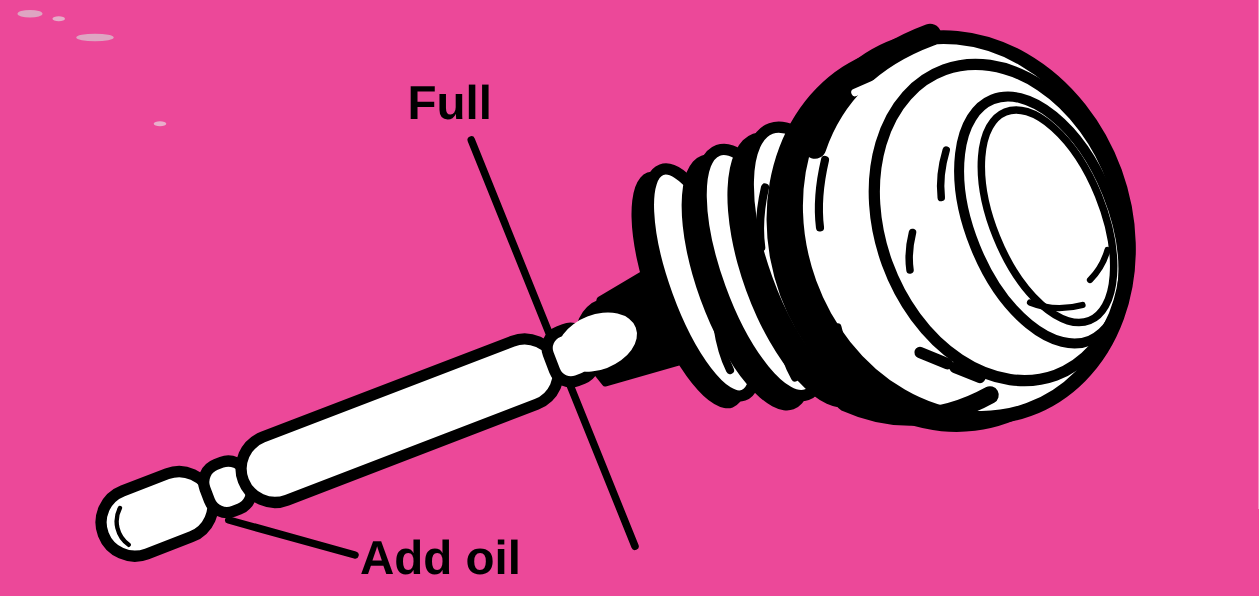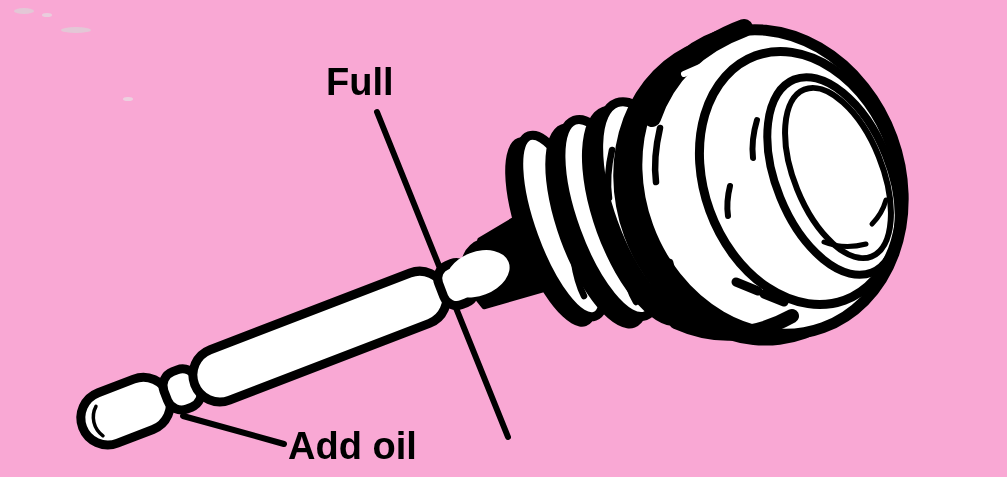--- a/index.html
+++ b/index.html
@@ -4,21 +4,21 @@
 <style>
   html, body {
     margin: 0;
     padding: 0;
     background: #ffffff;
   }
   .stage {
     position: relative;
     width: 1007px;
     height: 477px;
-    background: #f9a8d4;
+    background: #ec4899;
     overflow: hidden;
     font-family: "Liberation Sans", sans-serif;
   }
   svg text {
     font-family: "Liberation Sans", "DejaVu Sans", sans-serif;
     font-weight: 700;
     fill: #000000;
   }
 </style>
 </head>

